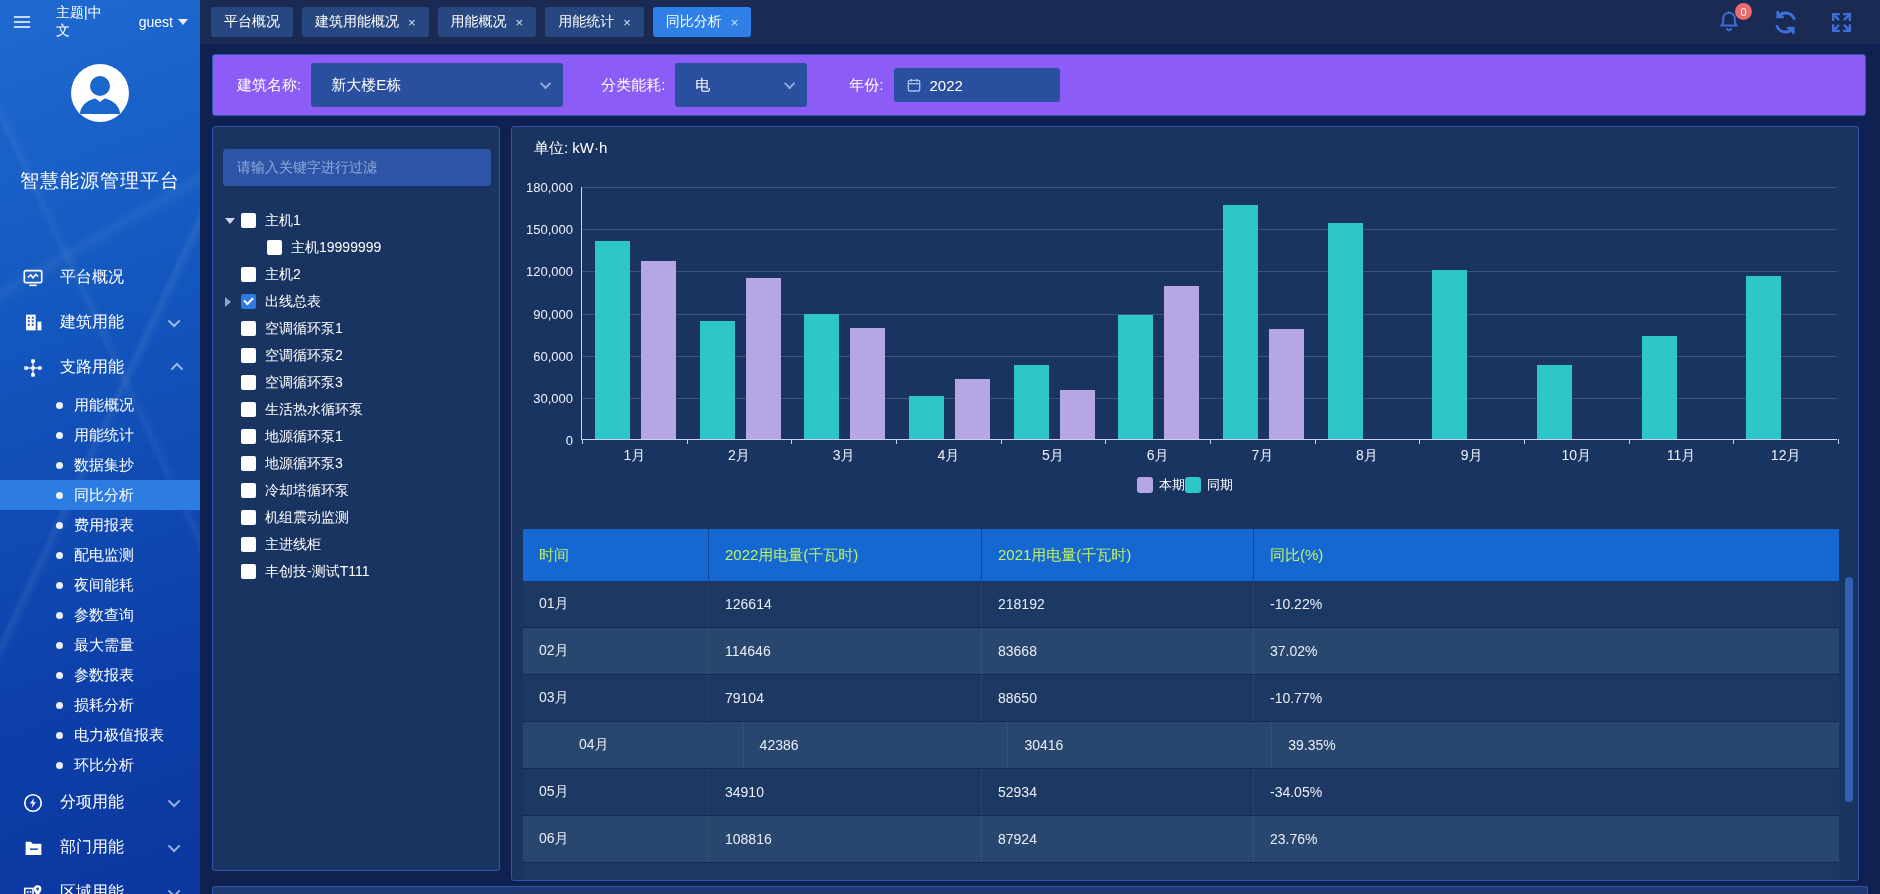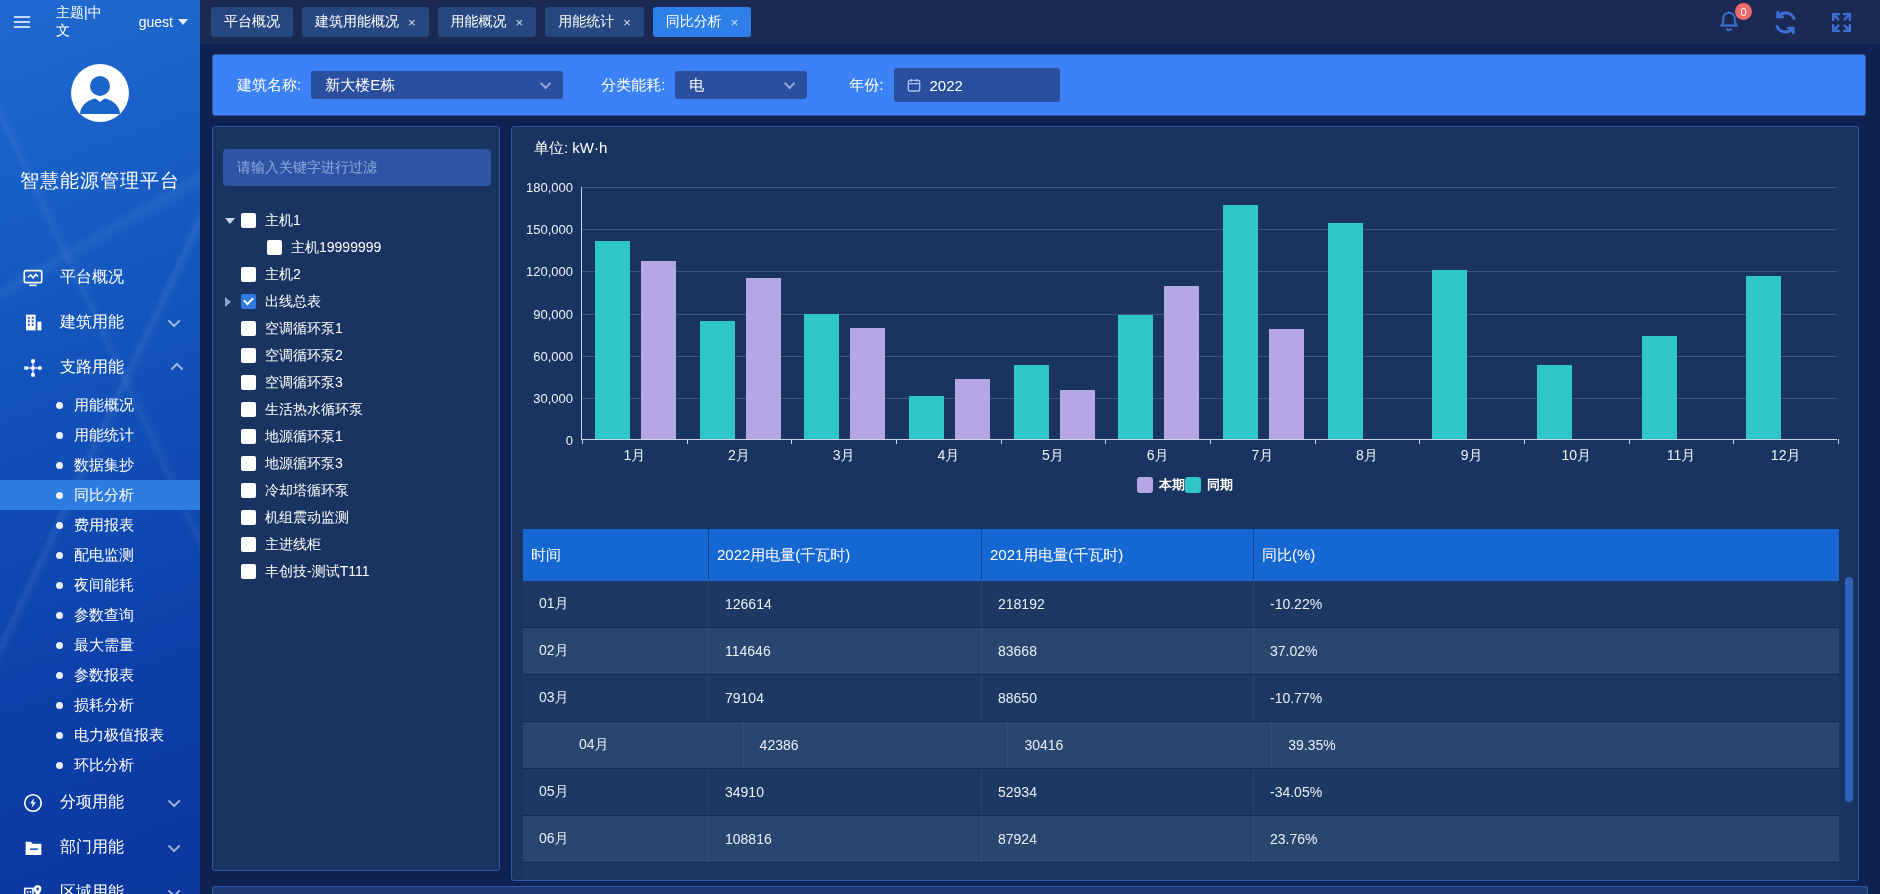--- a/index.html
+++ b/index.html
@@ -34,23 +34,23 @@
   .topbar { position:absolute; left:200px; top:0; width:1680px; height:44px; background:#1a2a52; display:flex; align-items:center; }
   .tabs { display:flex; gap:9px; padding-left:11px; }
   .tab { height:30px; display:flex; align-items:center; gap:9px; padding:0 13px; background:#264780; border-radius:3px; font-size:14px; cursor:pointer; white-space:nowrap; }
   .tab.active { background:#2e80e8; }
   .tab .x { font-size:13px; color:#d5e1f8; line-height:1; }
   .top-icons { margin-left:auto; display:flex; align-items:center; gap:30px; padding-right:26px; }
   .ticon { position:relative; cursor:pointer; display:flex; }
   .badge { position:absolute; top:-6px; right:-10px; min-width:17px; height:17px; border-radius:9px; background:#ef6a6a; color:#fff; font-size:11px; display:flex; align-items:center; justify-content:center; padding:0 4px; }
 
   
-  .filter-panel { position:absolute; left:212px; top:54px; width:1654px; height:62px; background:#3b82f6; border:1px solid #2c57aa; border-radius:3px; display:flex; align-items:center; padding-left:24px; }
+  .filter-panel { position:absolute; left:212px; top:54px; width:1654px; height:62px; background:#8b5cf6; border:1px solid #2c57aa; border-radius:3px; display:flex; align-items:center; padding-left:24px; }
   .f-label { font-size:15px; color:#fff; }
-  .select { height:28px; background:#2b4f9f; border-radius:3px; display:flex; align-items:center; padding:0 12px 0 14px; margin-left:10px; cursor:pointer; font-size:15px; }
+  .select { height:44px; background:#2b4f9f; border-radius:3px; display:flex; align-items:center; padding:0 12px 0 20px; margin-left:10px; cursor:pointer; font-size:15px; }
   .select .sel-chev { width:8px; height:8px; border-left:2px solid #93a9d9; border-bottom:2px solid #93a9d9; transform:rotate(-45deg) translateY(-2px); margin-left:auto; }
   .sel-building { width:252px; }
   .sel-energy { width:132px; }
   .date-box { width:166px; height:34px; background:#2b4f9f; border-radius:3px; display:flex; align-items:center; gap:8px; padding:0 12px; margin-left:10px; cursor:pointer; font-size:15px; }
   .gap36 { margin-left:38px; } .gap40 { margin-left:42px; }
 
   
   .tree-panel { position:absolute; left:212px; top:126px; width:288px; height:745px; background:#1a3462; border:1px solid #2c57aa; border-radius:3px; }
   .search { position:absolute; left:10px; top:22px; width:268px; height:37px; background:#2e55a5; border-radius:4px; display:flex; align-items:center; padding-left:14px; color:#8fa9dd; font-size:14px; cursor:text; }
   .tree { position:absolute; left:0; top:80px; width:100%; }
@@ -66,28 +66,28 @@
 
   
   .main-panel { position:absolute; left:511px; top:126px; width:1348px; height:755px; background:#1a3462; border:1px solid #2c57aa; border-radius:3px; }
   .unit-label { position:absolute; left:22px; top:12px; font-size:15px; }
   .plot { position:absolute; left:69px; top:60px; width:1256px; height:253px; border-left:1px solid #c9d4ea; border-bottom:1px solid #c9d4ea; }
   .gline { position:absolute; left:0; right:0; height:1px; background:rgba(255,255,255,.16); }
   .ylab { position:absolute; right:calc(100% + 9px); transform:translateY(-50%); font-size:13px; color:#eef2fa; white-space:nowrap; }
   .bar { position:absolute; bottom:0; width:35px; }
   .xlab { position:absolute; top:100%; margin-top:8px; font-size:14px; color:#eef2fa; text-align:center; }
   .xtick { position:absolute; top:100%; width:1px; height:5px; background:#c9d4ea; }
-  .legend { position:absolute; left:0; width:100%; top:349px; display:flex; justify-content:center; align-items:center; font-size:13px;font-weight:bold; }
+  .legend { position:absolute; left:0; width:100%; top:349px; display:flex; justify-content:center; align-items:center; font-size:13px; }
   .leg-item { display:flex; align-items:center; gap:6px; cursor:pointer; }
   .swatch { width:16px; height:16px; border-radius:3px; }
 
   
   .table { position:absolute; left:11px; top:402px; width:1316px; overflow:hidden; }
   .t-head { display:flex; height:52px; background:#1567d2; }
-  .th { display:flex; align-items:center; padding-left:8px; font-size:15px; color:#ffffff; border-right:1px solid rgba(10,35,80,.45); }
+  .th { display:flex; align-items:center; padding-left:16px; font-size:15px; color:#bef264; border-right:1px solid rgba(10,35,80,.45); }
   .th:last-child { border-right:none; }
   .d-row { display:flex; height:47px; border-bottom:1px solid #142a52; }
   .d-row.dark { background:#1c3863; } .d-row.light { background:#29466f; }
   .d-row.partial { height:17px; border-bottom:none; }
   .td { display:flex; align-items:center; padding-left:16px; font-size:14px; color:#e9eef8; border-right:1px solid rgba(255,255,255,.06); }
   .td:last-child { border-right:none; }
   .scroll-thumb { position:absolute; left:1333px; top:450px; width:8px; height:225px; border-radius:4px; background:#2f62b5; cursor:pointer; }
   .bottom-strip { position:absolute; left:212px; top:886px; width:1656px; height:8px; background:#1d3a75; border:1px solid #2c57aa; border-bottom:none; border-radius:3px 3px 0 0; }
 </style>
 </head>

